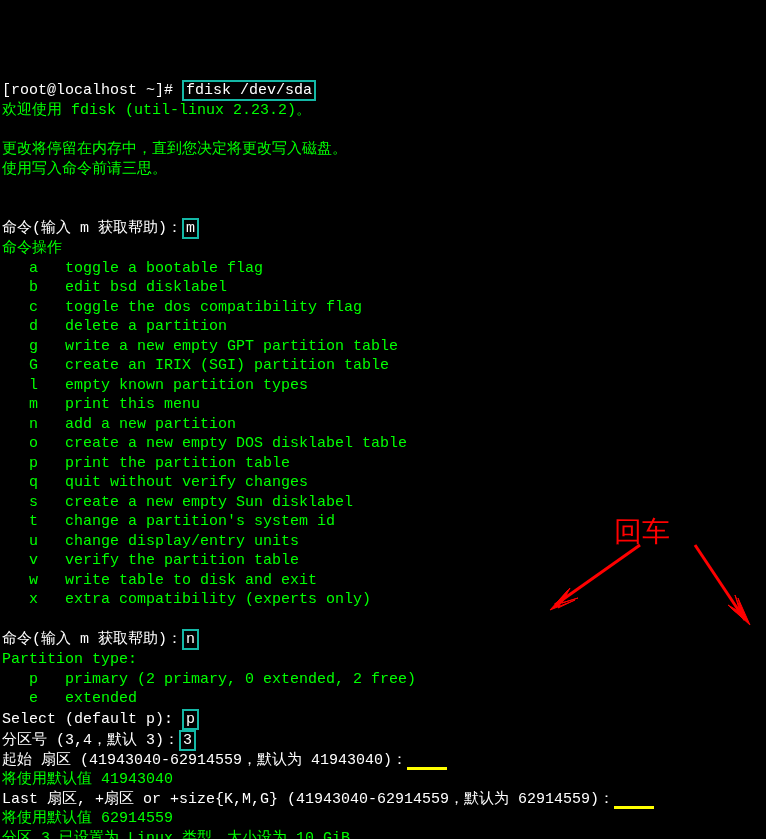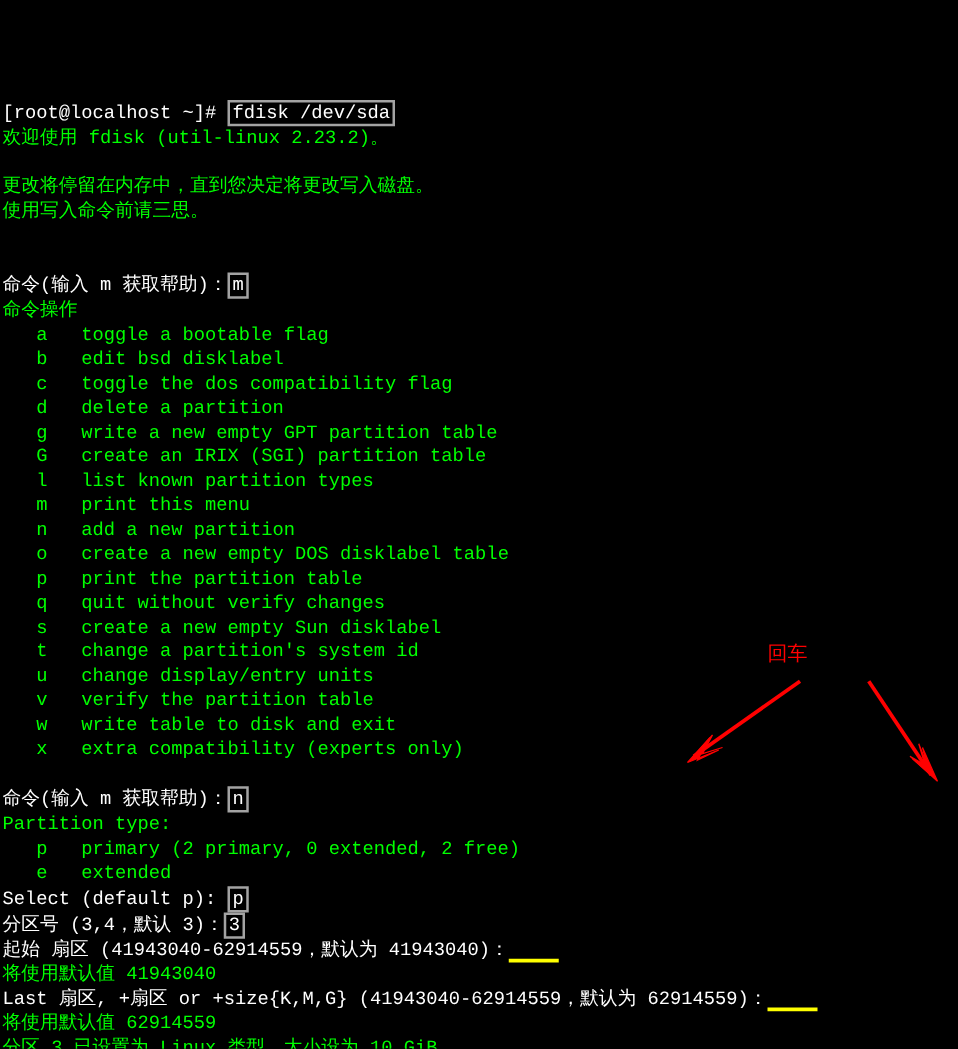--- a/index.html
+++ b/index.html
@@ -11,30 +11,30 @@
     color: #00ff00;
     padding: 2px;
     width: 766px;
     height: 839px;
     overflow: hidden;
     white-space: pre;
     position: relative;
   }
   .white { color: #ffffff; margin-top: 40px; }
   .highlight {
-    border: 2px solid #a3a3a3;
+    border: 2px solid #14b8a6;
     padding: 1px 2px;
     display: inline-block;
     line-height: 1;
   }
   .annotation {
     position: absolute;
     color: #ff0000;
     font-family: "SimHei", sans-serif;
-    font-size: 16px;
+    font-size: 28px;
   }
   .arrow {
     position: absolute;
     stroke: #ff0000;
     fill: #ff0000;
   }
   .yellow-underline {
     display: inline-block;
     border-bottom: 3px solid #ffff00;
     width: 40px;
@@ -55,21 +55,21 @@
 
 
 <span class="white">命令(输入 m 获取帮助)：</span><span class="highlight"><span class="white">m</span></span>
 <span>命令操作</span>
    <span>a</span>   <span>toggle a bootable flag</span>
    <span>b</span>   <span>edit bsd disklabel</span>
    <span>c</span>   <span>toggle the dos compatibility flag</span>
    <span>d</span>   <span>delete a partition</span>
    <span>g</span>   <span>write a new empty GPT partition table</span>
    <span>G</span>   <span>create an IRIX (SGI) partition table</span>
-   <span>l</span>   <span>list known partition types</span>
+   <span>l</span>   <span>empty known partition types</span>
    <span>m</span>   <span>print this menu</span>
    <span>n</span>   <span>add a new partition</span>
    <span>o</span>   <span>create a new empty DOS disklabel table</span>
    <span>p</span>   <span>print the partition table</span>
    <span>q</span>   <span>quit without verify changes</span>
    <span>s</span>   <span>create a new empty Sun disklabel</span>
    <span>t</span>   <span>change a partition's system id</span>
    <span>u</span>   <span>change display/entry units</span>
    <span>v</span>   <span>verify the partition table</span>
    <span>w</span>   <span>write table to disk and exit</span>

